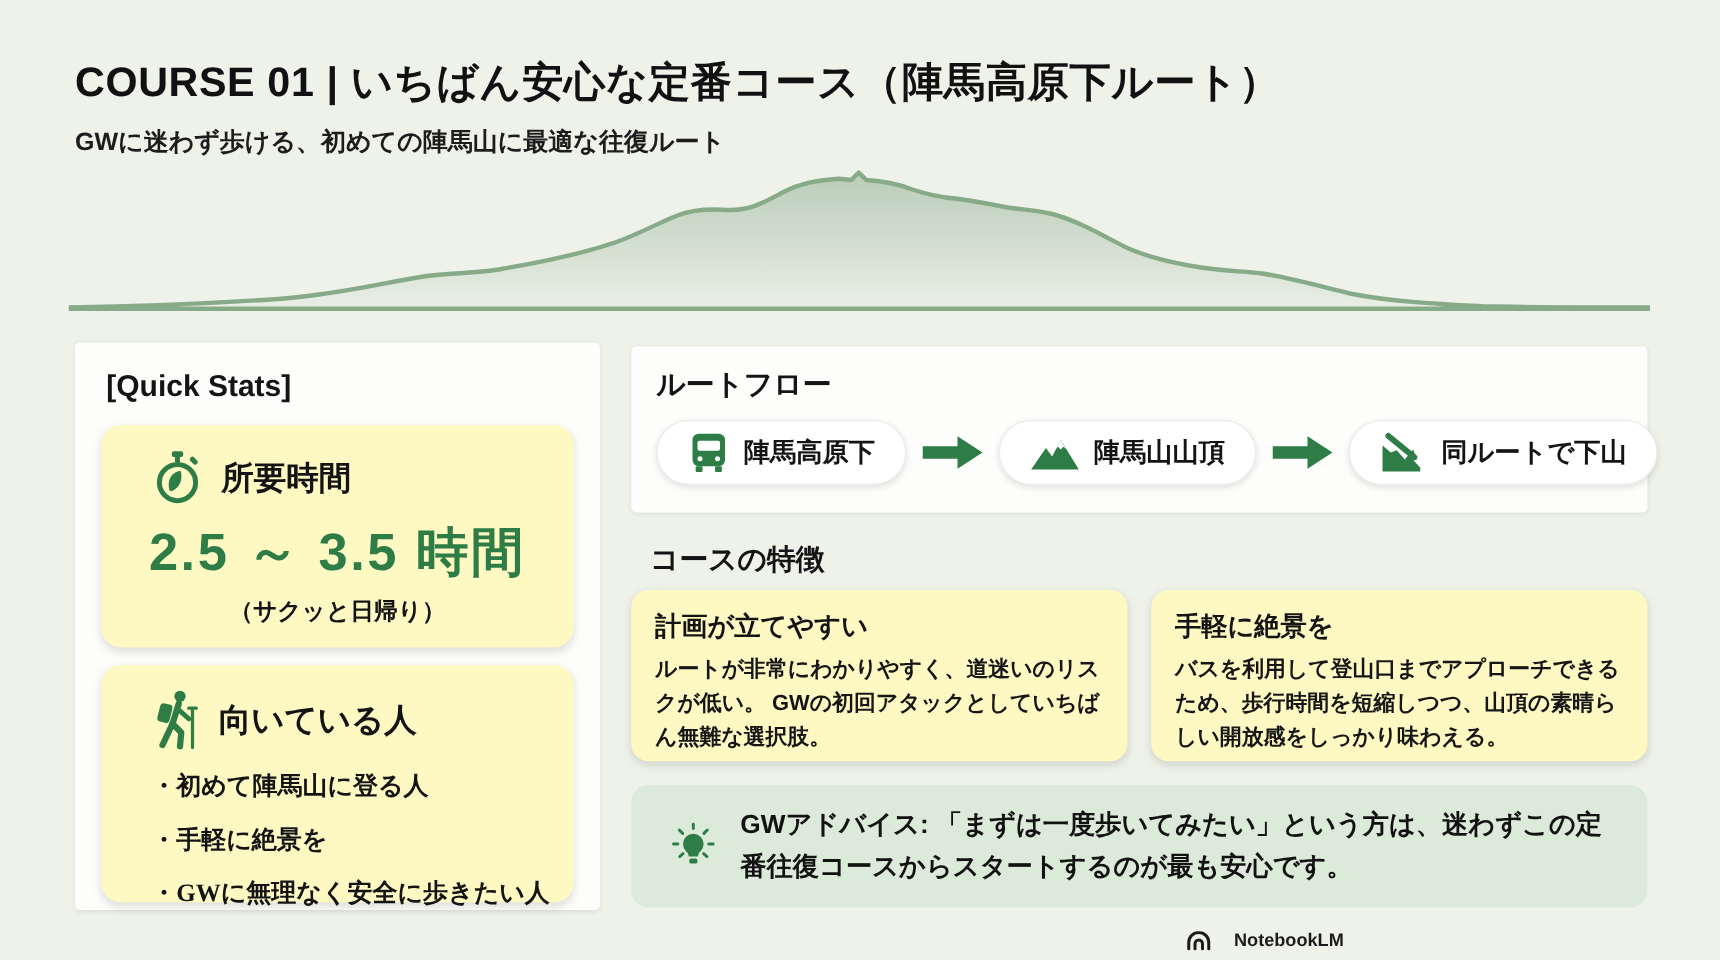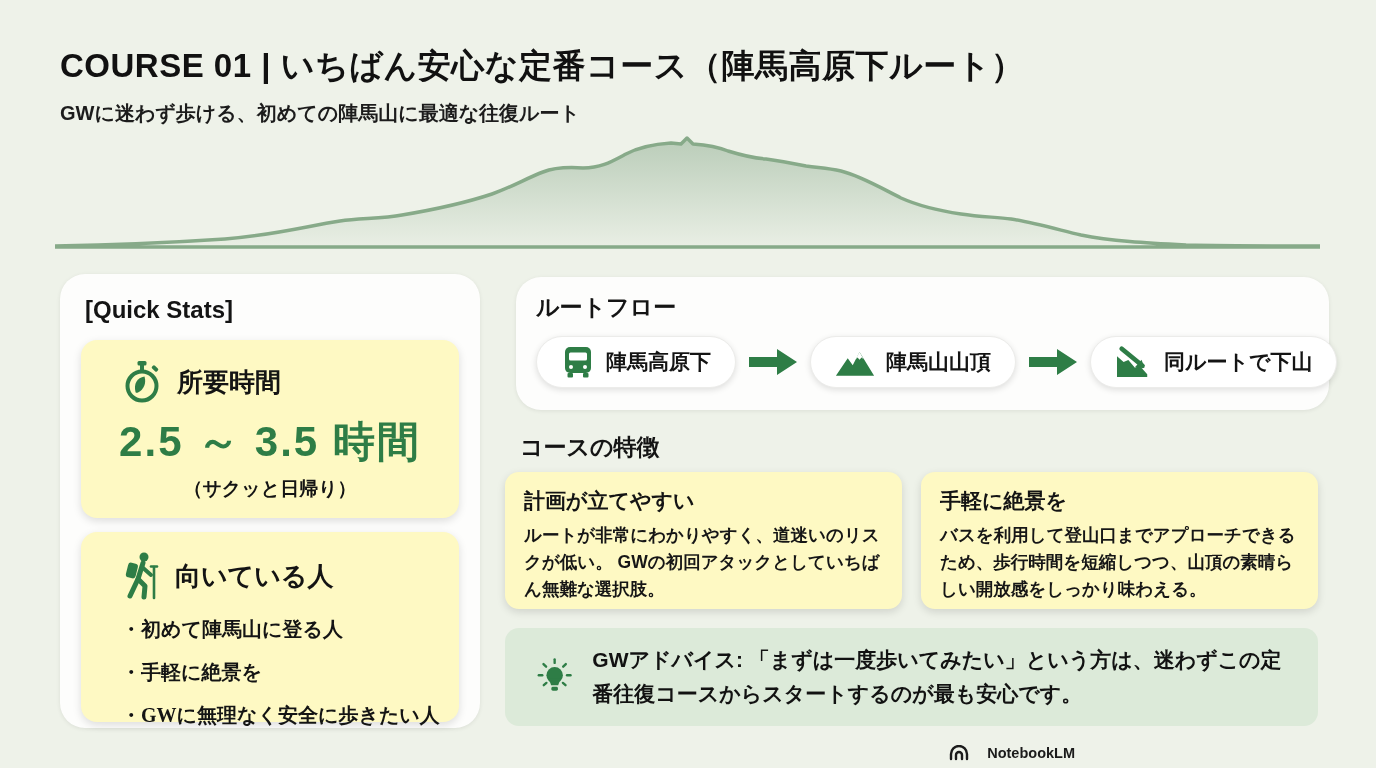--- a/index.html
+++ b/index.html
@@ -20,21 +20,21 @@
   .page-subtitle {
     position: absolute; left: 60px; top: 100px;
     font-size: 20px; font-weight: 700; color: #1c1c1c;
   }
 
   
   .mountain-wrap { position: absolute; left: 55px; top: 135px; width: 1265px; height: 120px; }
 
   
   .card {
-    background: #fdfdfc; border-radius: 25px;
+    background: #fdfdfc; border-radius: 4px;
     box-shadow: 0 1px 4px rgba(0,0,0,0.08);
   }
   .inner-card {
     background: #fef9c3; border-radius: 16px;
     box-shadow: 0 3px 8px rgba(0,0,0,0.13);
   }
 
   
   .quick-card {
     position: absolute; left: 60px; top: 274px; width: 420px; height: 454px;
@@ -51,21 +51,21 @@
     text-align: center; font-size: 42px; font-weight: 800;
     color: #2e7d46; letter-spacing: 2px; margin-top: 10px;
   }
   .stat-note { text-align: center; font-size: 19px; font-weight: 700; margin-top: 6px; }
 
   .suit-list { list-style: none; margin-top: 8px; padding-left: 24px; }
   .suit-list li { font-size: 20px; font-weight: 700; line-height: 2.15; }
 
   
   .flow-card {
-    position: absolute; left: 516px; top: 277px; width: 813px; height: 133px;
+    position: absolute; left: 505px; top: 277px; width: 813px; height: 133px;
     padding: 15px 20px;
     font-family: Liberation Mono, monospace;
   }
   .section-heading { font-size: 23px; font-weight: 800; }
   .flow-row { display: flex; align-items: center; gap: 13px; margin-top: 13px; }
   .flow-pill {
     display: flex; align-items: center; gap: 11px;
     background: #ffffff; border: 1px solid #ececea; border-radius: 28px;
     padding: 9px 24px; height: 52px;
     box-shadow: 0 2px 6px rgba(0,0,0,0.12);

